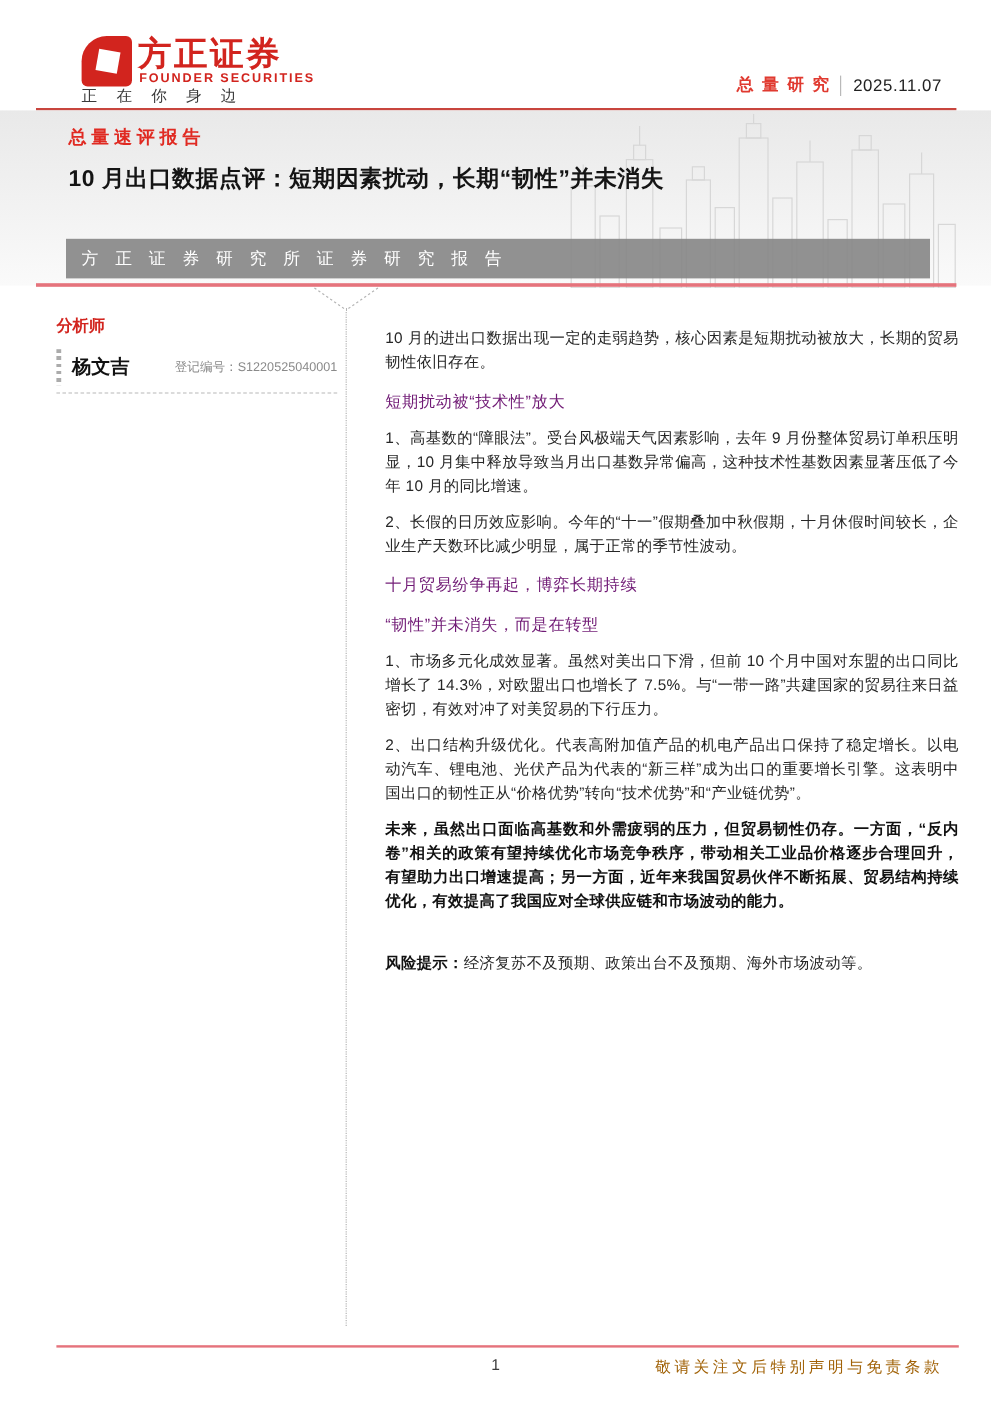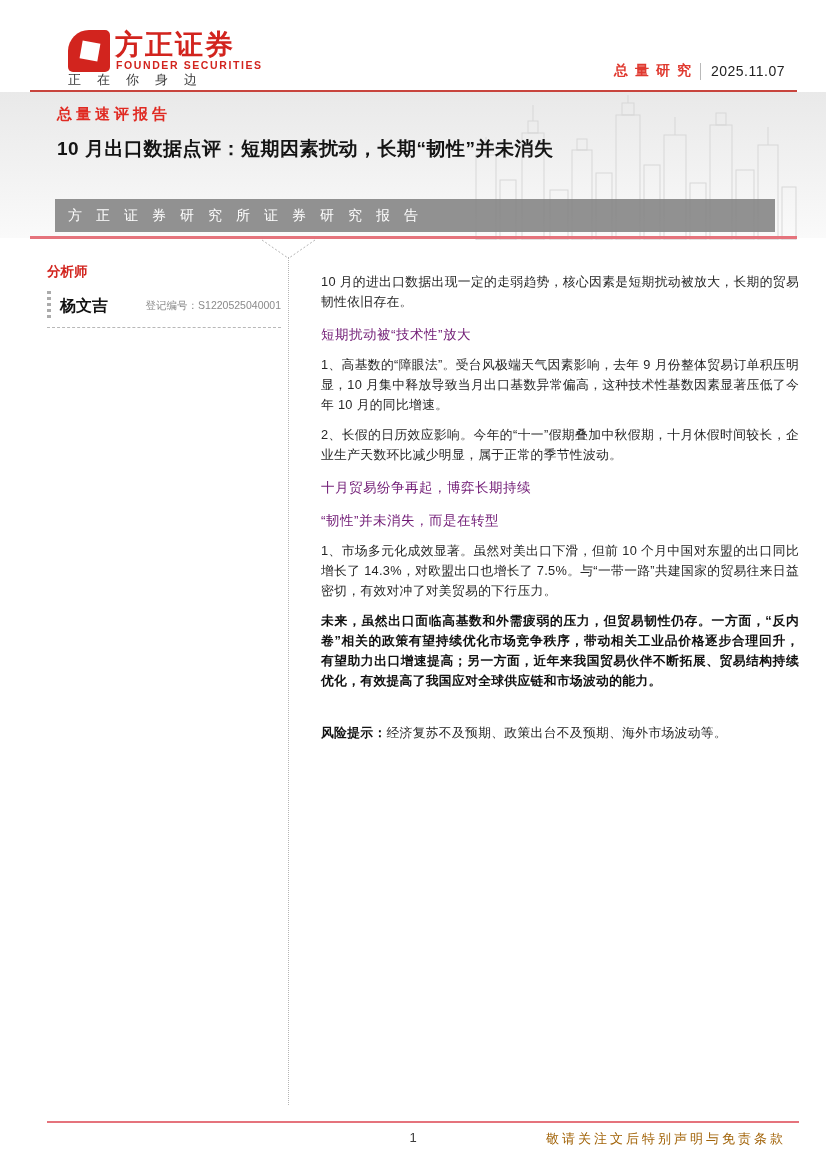--- a/index.html
+++ b/index.html
@@ -142,20 +142,21 @@
     <p>10 月的进出口数据出现一定的走弱趋势，核心因素是短期扰动被放大，长期的贸易韧性依旧存在。</p>
 
     <div class="section-heading">短期扰动被“技术性”放大</div>
     <p>1、高基数的“障眼法”。受台风极端天气因素影响，去年 9 月份整体贸易订单积压明显，10 月集中释放导致当月出口基数异常偏高，这种技术性基数因素显著压低了今年 10 月的同比增速。</p>
     <p>2、长假的日历效应影响。今年的“十一”假期叠加中秋假期，十月休假时间较长，企业生产天数环比减少明显，属于正常的季节性波动。</p>
 
     <div class="section-heading">十月贸易纷争再起，博弈长期持续</div>
 
     <div class="section-heading">“韧性”并未消失，而是在转型</div>
     <p>1、市场多元化成效显著。虽然对美出口下滑，但前 10 个月中国对东盟的出口同比增长了 14.3%，对欧盟出口也增长了 7.5%。与“一带一路”共建国家的贸易往来日益密切，有效对冲了对美贸易的下行压力。</p>
+    <p>2、出口结构升级优化。代表高附加值产品的机电产品出口保持了稳定增长。以电动汽车、锂电池、光伏产品为代表的“新三样”成为出口的重要增长引擎。这表明中国出口的韧性正从“价格优势”转向“技术优势”和“产业链优势”。</p>
 
     <p class="outlook">未来，虽然出口面临高基数和外需疲弱的压力，但贸易韧性仍存。一方面，“反内卷”相关的政策有望持续优化市场竞争秩序，带动相关工业品价格逐步合理回升，有望助力出口增速提高；另一方面，近年来我国贸易伙伴不断拓展、贸易结构持续优化，有效提高了我国应对全球供应链和市场波动的能力。</p>
 
     <p class="risk"><span class="risk-label">风险提示：</span><span>经济复苏不及预期、政策出台不及预期、海外市场波动等。</span></p>
   </div>
 
   <div class="footline"></div>
   <div class="page-num">1</div>
   <div class="foot-disclaimer">敬请关注文后特别声明与免责条款</div>
 

